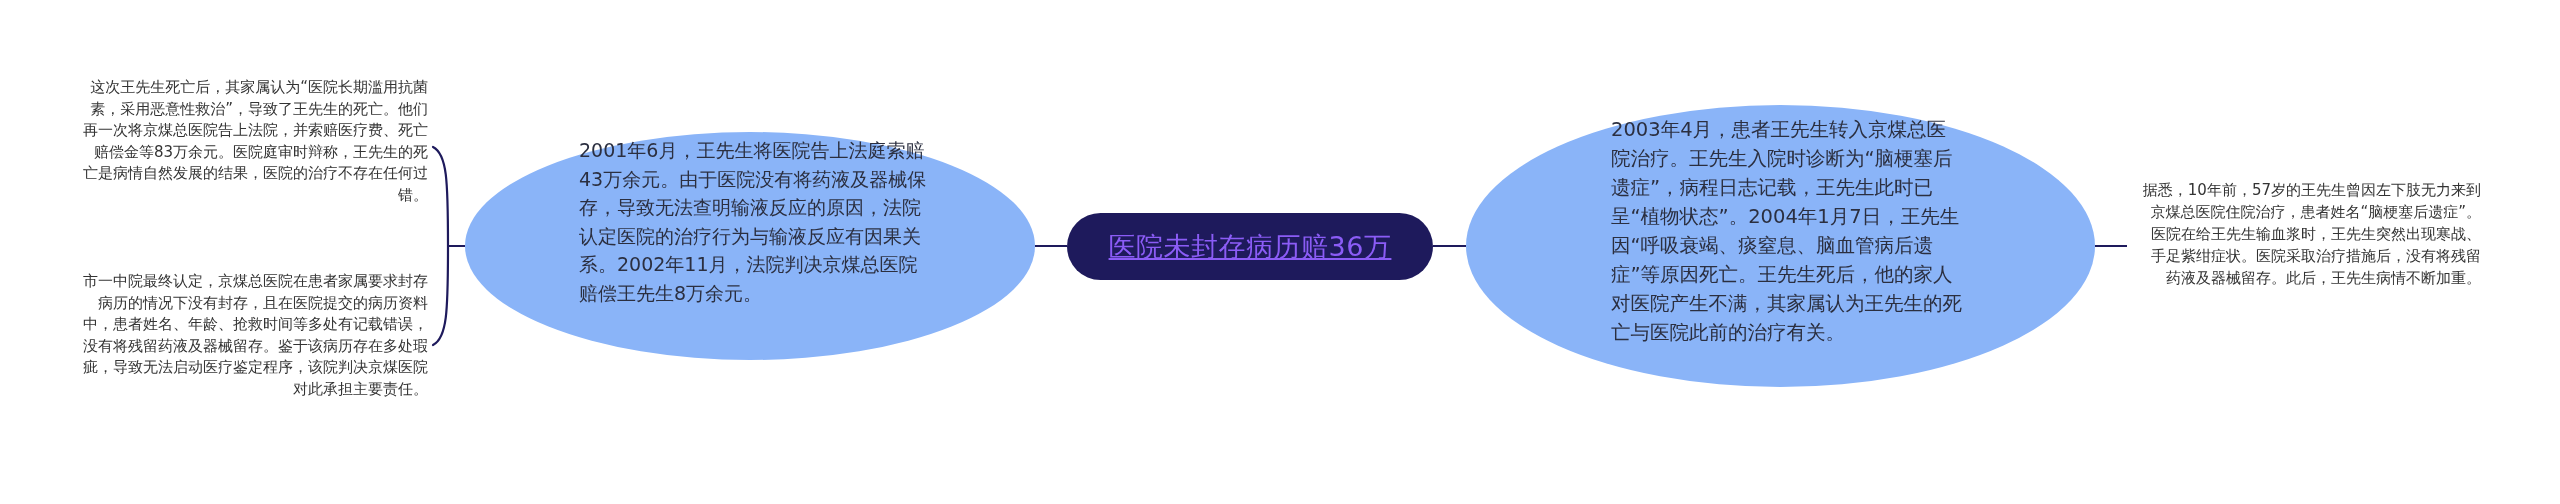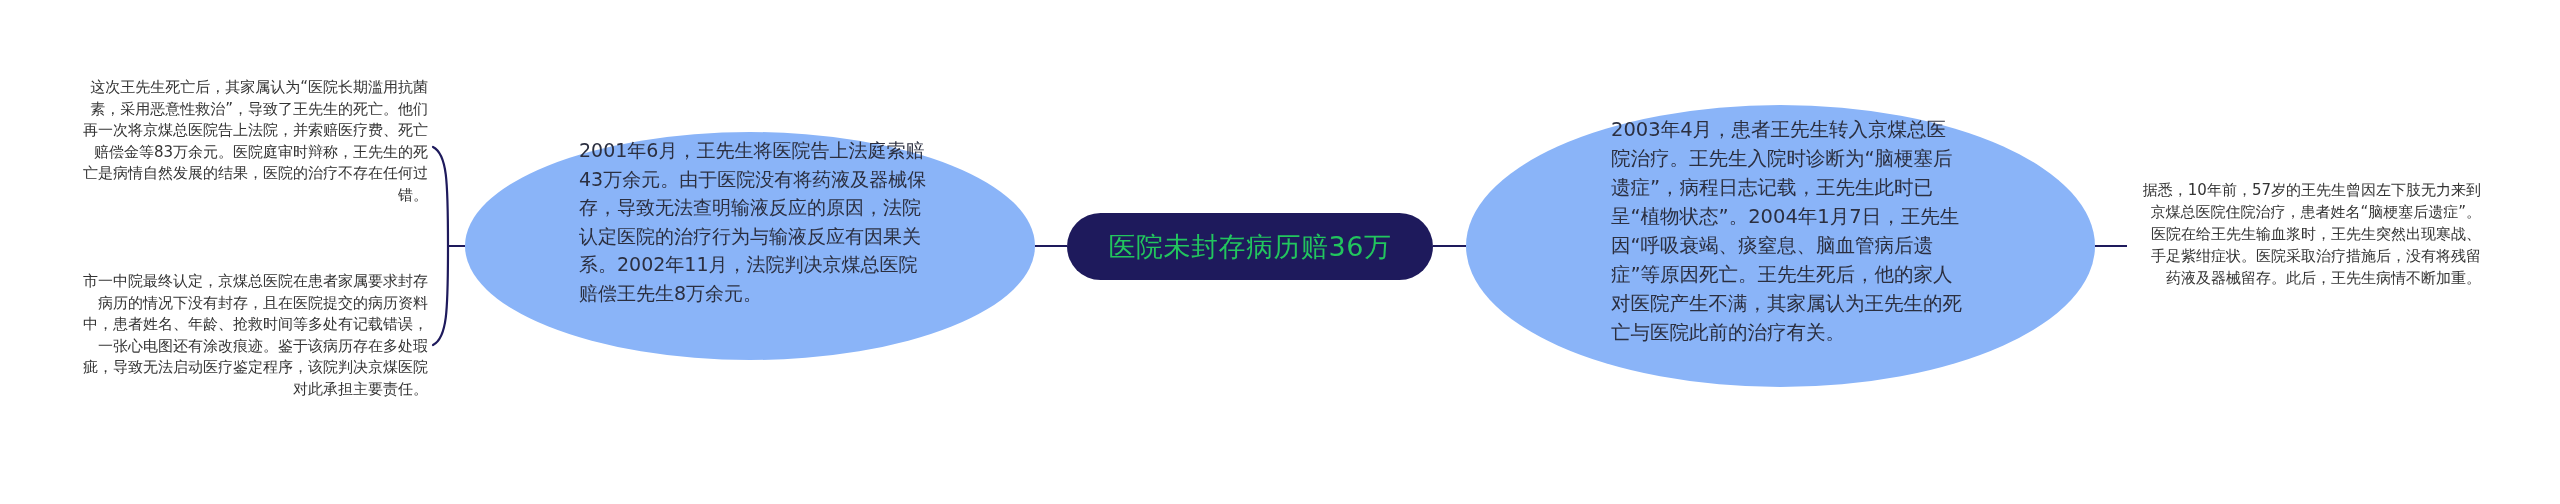--- a/index.html
+++ b/index.html
@@ -43,43 +43,44 @@
       top: 213px;
       width: 366px;
       height: 67px;
       background: #1e1a5c;
       border-radius: 34px;
       display: flex;
       align-items: center;
       justify-content: center;
     }
     .center-label {
-      color: #22c55e;
+      color: #8b5cf6;
       font-size: 27px;
       letter-spacing: 0.5px;
       white-space: nowrap;
+      text-decoration: underline;
     }
     .connector {
       position: absolute;
       height: 2px;
       background: #1e1a5c;
     }
     svg.bracket {
       position: absolute;
       left: 425px;
       top: 140px;
       overflow: visible;
     }
   </style>
 </head>
 <body>
 
 <div class="note" style="left:82px; top:77px;">这次王先生死亡后，其家属认为“医院长期滥用抗菌素，采用恶意性救治”，导致了王先生的死亡。他们再一次将京煤总医院告上法院，并索赔医疗费、死亡赔偿金等83万余元。医院庭审时辩称，王先生的死亡是病情自然发展的结果，医院的治疗不存在任何过错。</div>
 
-<div class="note" style="left:82px; top:271px;">市一中院最终认定，京煤总医院在患者家属要求封存病历的情况下没有封存，且在医院提交的病历资料中，患者姓名、年龄、抢救时间等多处有记载错误，一张心电图还有涂改痕迹。鉴于该病历存在多处瑕疵，导致无法启动医疗鉴定程序，该院判决京煤医院对此承担主要责任。</div>
+<div class="note" style="left:82px; top:271px;">市一中院最终认定，京煤总医院在患者家属要求封存病历的情况下没有封存，且在医院提交的病历资料中，患者姓名、年龄、抢救时间等多处有记载错误，没有将残留药液及器械留存。鉴于该病历存在多处瑕疵，导致无法启动医疗鉴定程序，该院判决京煤医院对此承担主要责任。</div>
 
 <svg class="bracket" width="50" height="220">
   <path d="M8 7 C 22 14, 23 40, 23 106 C 23 172, 22 198, 8 205" fill="none" stroke="#1e1a5c" stroke-width="2.2" stroke-linecap="round"></path>
   <line x1="23" y1="106" x2="40" y2="106" stroke="#1e1a5c" stroke-width="2"></line>
 </svg>
 
 <div class="bubble" style="left:465px; top:132px; width:570px; height:228px;"></div>
 <div class="bubble-text" style="left:579px; top:136px;">2001年6月，王先生将医院告上法庭索赔43万余元。由于医院没有将药液及器械保存，导致无法查明输液反应的原因，法院认定医院的治疗行为与输液反应有因果关系。2002年11月，法院判决京煤总医院赔偿王先生8万余元。</div>
 
 <div class="connector" style="left:1035px; top:245px; width:32px;"></div>

